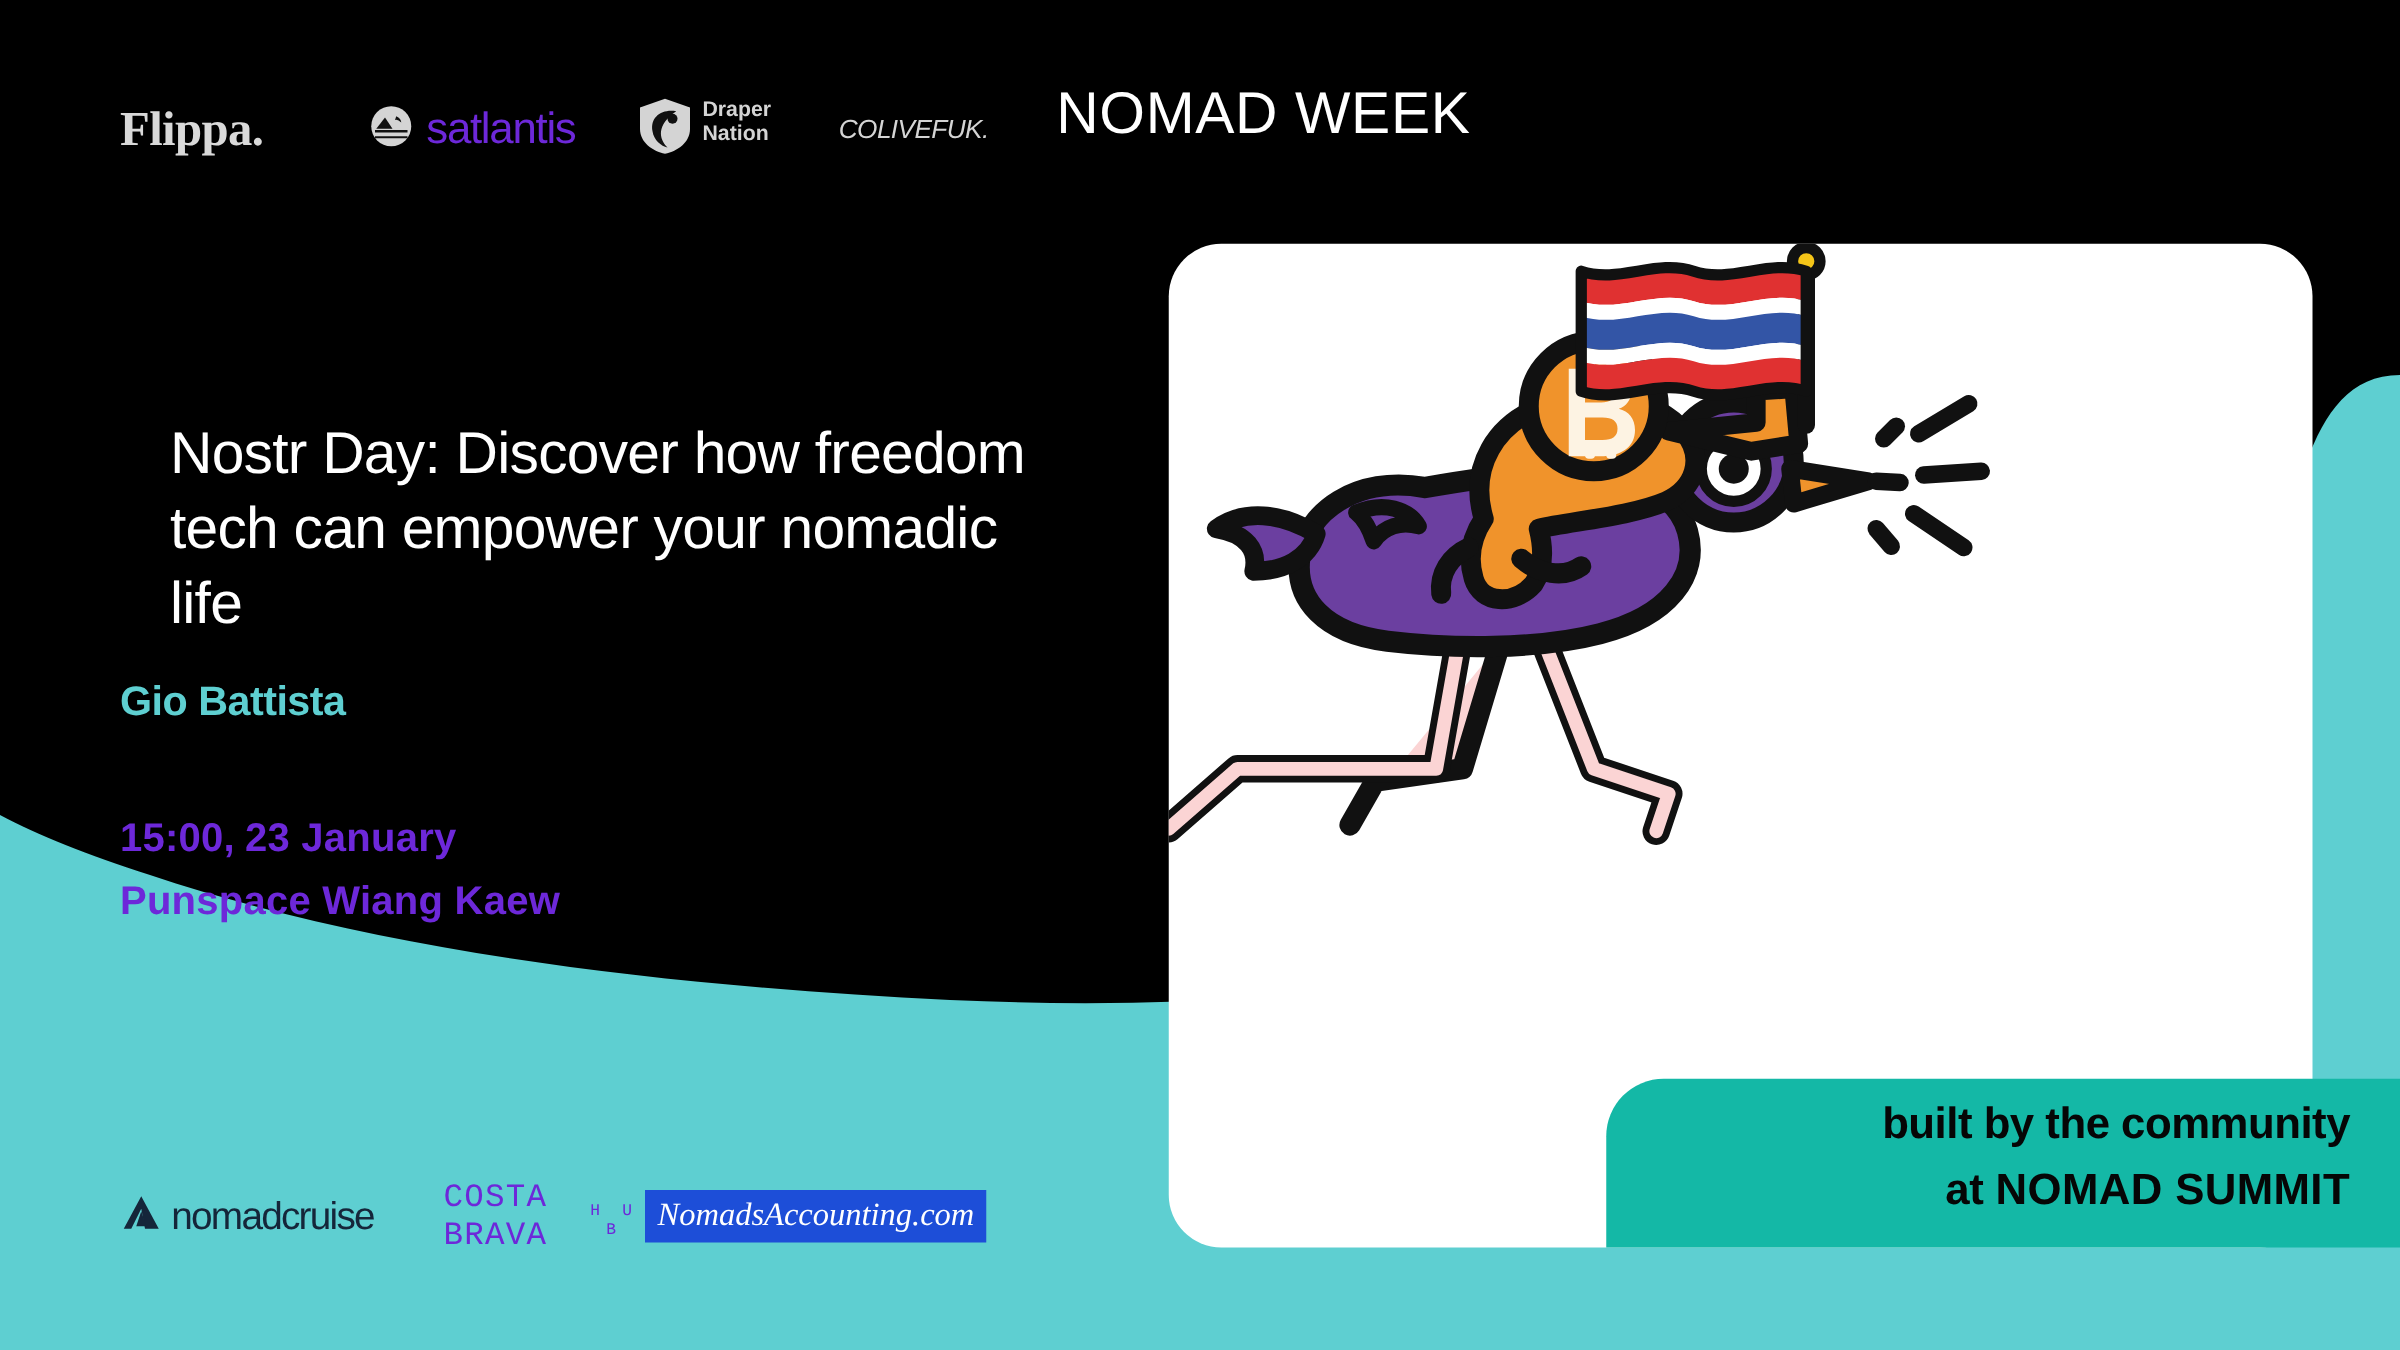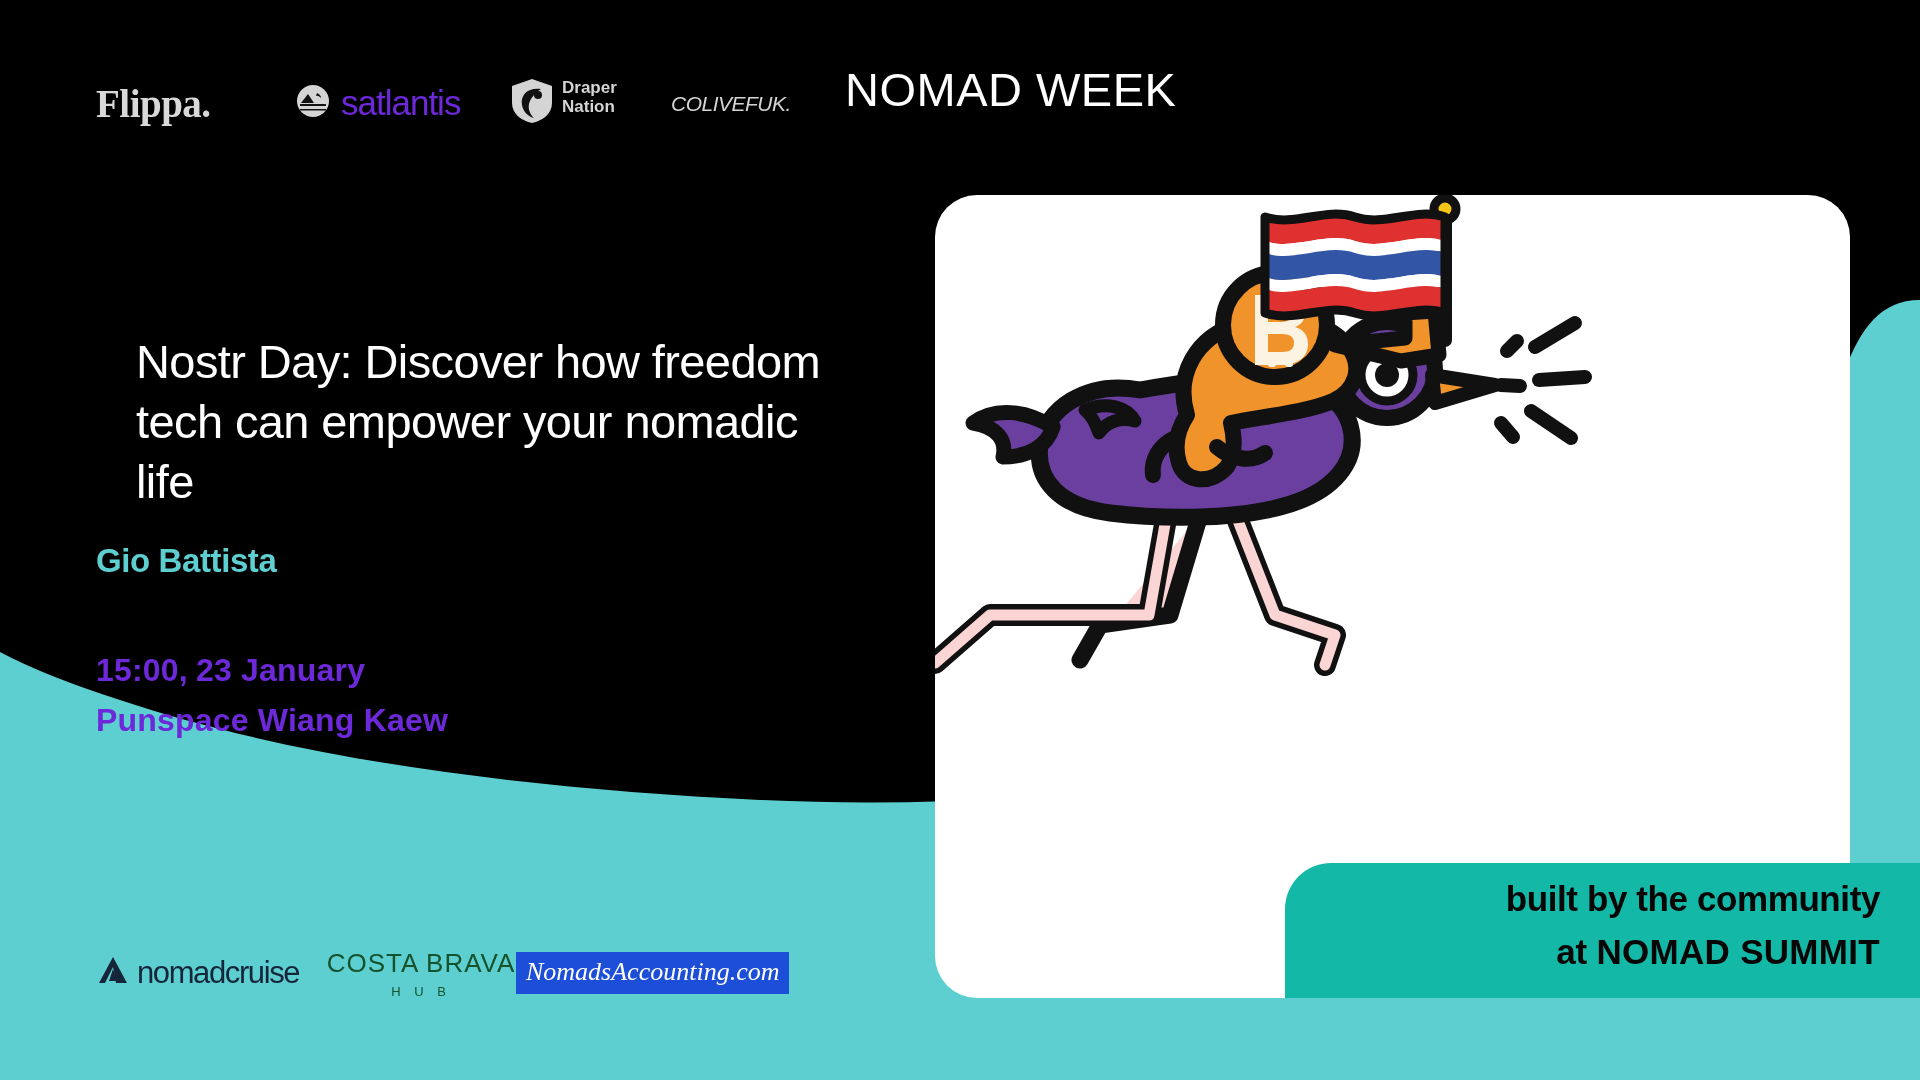--- a/index.html
+++ b/index.html
@@ -46,21 +46,21 @@
   }
   .meta .sep{display:inline-block;width:8px;}
 
   
   .sponsors-bottom{
     position:absolute;left:96px;top:938px;width:720px;height:70px;
     display:flex;align-items:center;
   }
   .sp-nomadcruise{width:230px;display:flex;align-items:center;gap:7px;}
   .sp-nomadcruise .txt{font-size:31px;color:#15263a;letter-spacing:-1.4px;font-weight:500;}
-  .sp-costa{width:190px;text-align:center;font-family:Liberation Sans, sans-serif;color:#14532d;flex-direction:column;}
+  .sp-costa{width:190px;text-align:center;font-family:Liberation Mono, monospace;color:#6d28d9;}
   .sp-costa .l1{font-size:26px;letter-spacing:1px;}
   .sp-costa .l2{font-size:13px;letter-spacing:5px;margin-top:5px;}
   .sp-nomadsacc{
     background:#1d4ed8;padding:5px 10px 7px;
     font-family:"Liberation Serif", serif;font-style:italic;font-size:26px;color:#ffffff;
   }
 
   
   .nomad-week-tab{
     position:absolute;left:900px;top:0;width:630px;height:160px;

